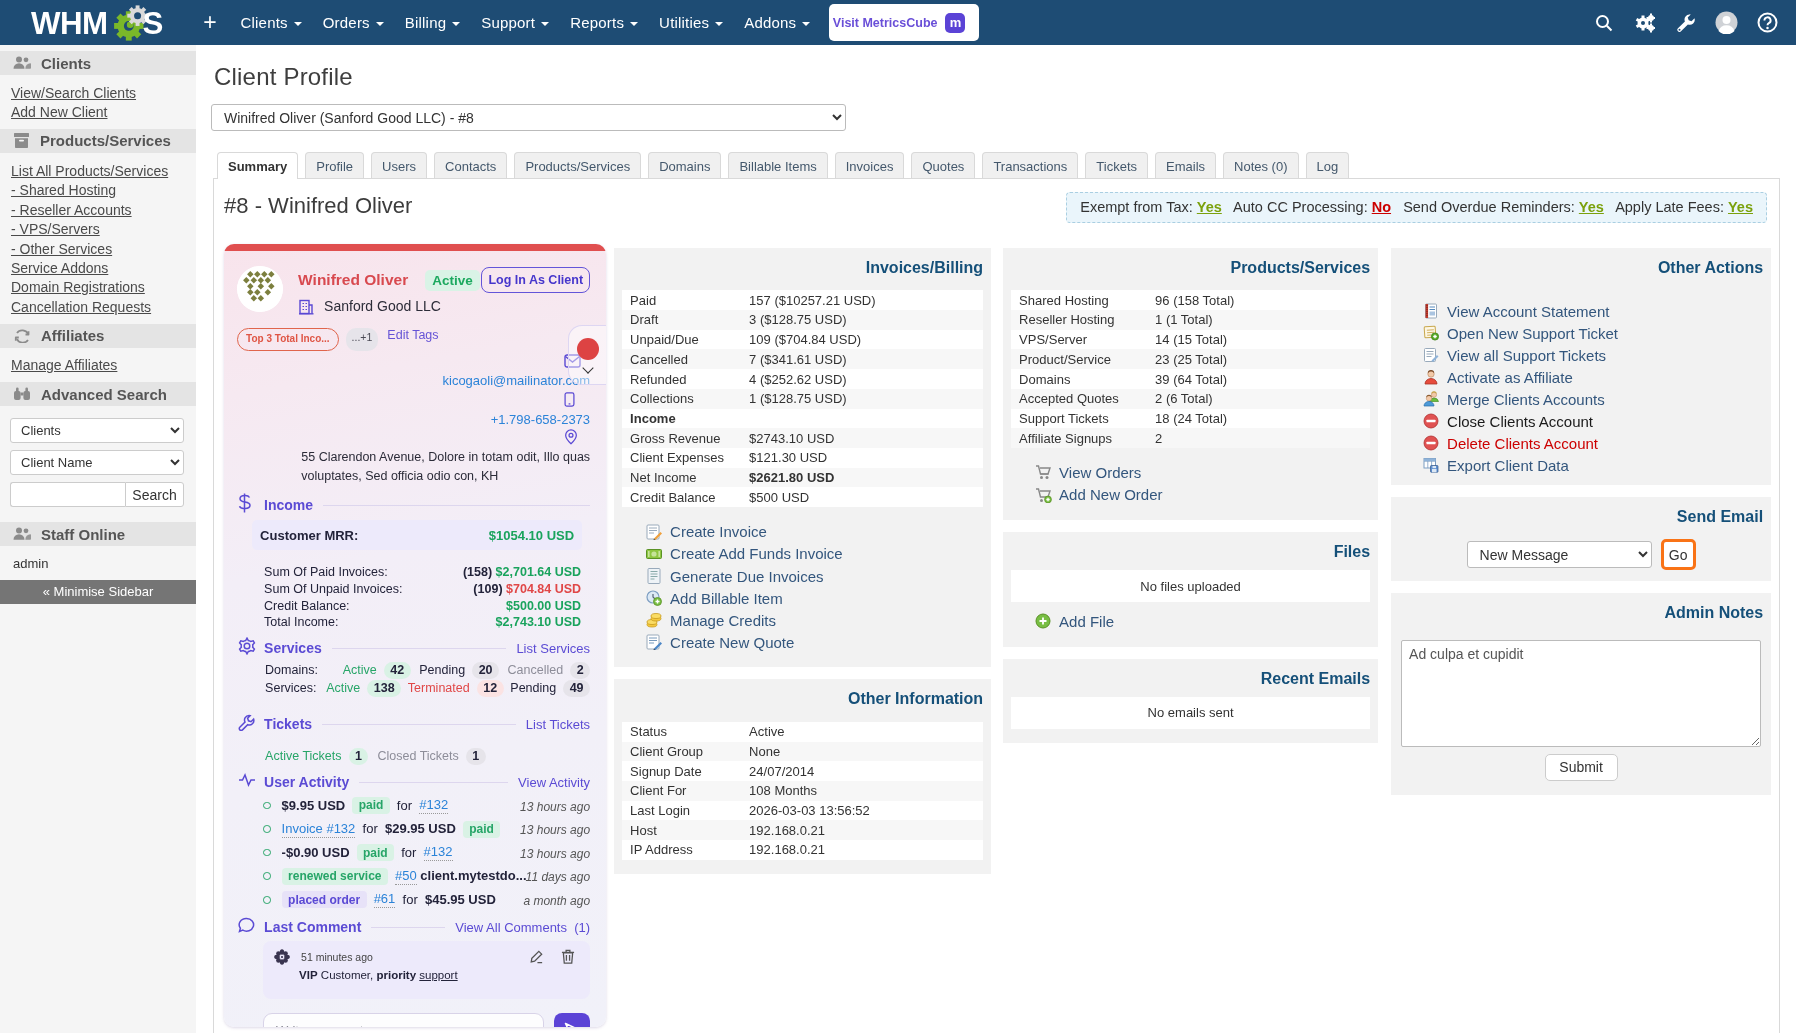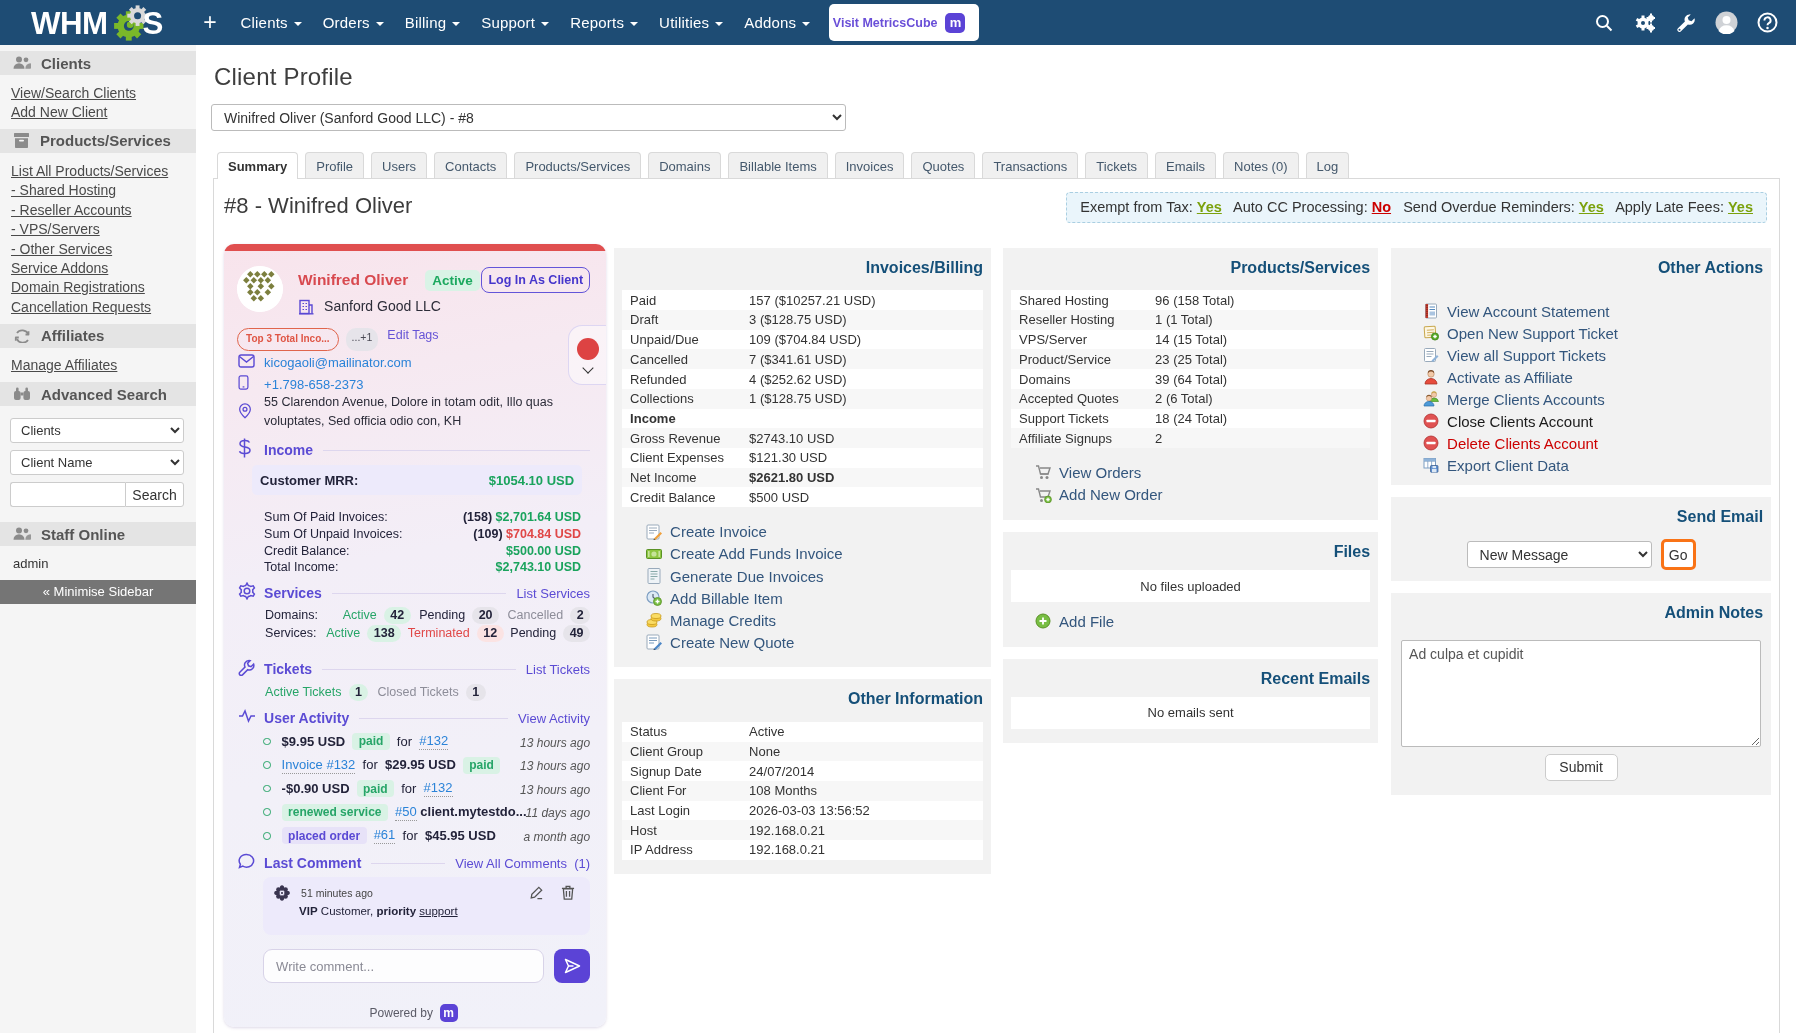--- a/index.html
+++ b/index.html
@@ -83,21 +83,21 @@
 .loginbtn { margin-left:auto; border:1.5px solid #6355d9; color:#4636cc; background:transparent; font-weight:bold; font-size:12.5px; border-radius:8px; padding:0 6px; height:26px; font-family:"Liberation Sans",sans-serif; white-space:nowrap;}
 .companyline { display:flex; align-items:center; margin-top:5px; font-size:14px; color:#2c2c38; line-height:17px;}
 .companyline svg { margin-right:10px; }
 .tagline { display:flex; margin-top:13px; height:23px;}
 .tag-pill { border:1.5px solid #e0654c; color:#df5545; font-size:10px; font-weight:bold; border-radius:12px; padding:4px 8px; white-space:nowrap;}
 .gray-pill { background:#e6e4ea; color:#4a4a55; font-size:10.5px; border-radius:10px; padding:3px 6px; margin-left:7px; }
 .edittags { color:#6553d6; font-size:12.5px; margin-left:9px; }
 .floatpanel { position:absolute; right:0; top:81px; width:38px; height:60px; border:1px solid #ddd6f2; border-radius:14px 0 0 14px; border-right:none; background:rgba(255,255,255,0.45); display:flex; flex-direction:column; align-items:center; justify-content:center; }
 .bigred { width:22px; height:22px; border-radius:50%; background:#dd4343; }
 .chev { margin-top:4px; width:8px; height:8px; border-right:1.8px solid #333; border-bottom:1.8px solid #333; transform:rotate(45deg); }
-.contact { display:flex; margin-top:2px; font-size:14px; align-items:center; line-height:17px;}
+.contact { display:flex; margin-top:2px; font-size:14px; align-items:flex-end; line-height:17px;flex-direction:column;}
 .contact .cic { width:18px; margin-right:9px; flex:0 0 auto; margin-top:1px; padding-left:1px;}
 .contact a { color:#2b83d8; font-size:13px; }
 .addrtext { color:#2b2b38; line-height:19.2px; font-size:12.5px; margin-top:-1px;}
 .csec { display:flex; align-items:center; }
 .csec .sic { width:19px; margin-right:8px; flex:0 0 auto; padding-left:1px;}
 .csec .stitle { color:#5b4bd4; font-size:14px; font-weight:bold; line-height:19px;}
 .csec .sline { flex:1; height:1px; background:#ddd6ee; margin-left:10px; }
 .csec .slink { color:#5b4bd4; font-size:13px; margin-left:10px; }
 .mrr { background:#edeafb; border-radius:5px; margin:3px 8px 0 15px; padding:6.5px 8px; display:flex; justify-content:space-between; font-size:13px; line-height:17px;}
 .mrr b { color:#23233a; }
@@ -518,21 +518,21 @@
               </div>
 
             <div class="csec" style="margin-top:17px">
                 <span class="sic"><svg width="17" height="17" viewBox="0 0 17 17" fill="none" stroke="#5b4bd4" stroke-width="1.5">
                     <path d="M11 1.5 a4.5 4.5 0 0 0 -4 6.5 L1.8 13.2 a1.9 1.9 0 0 0 2.7 2.7 L9.7 10.7 a4.5 4.5 0 0 0 5.9 -5.6 l-2.6 2.6 -2.5-0.9 -0.9-2.5 2.6-2.6 a4.5 4.5 0 0 0 -1.2 -0.2z"></path>
                   </svg></span>
                 <span class="stitle">Tickets</span>
                 <span class="sline"></span>
                 <span class="slink">List Tickets</span>
               </div>
-            <div class="svcrow" style="margin-left:28px; margin-top:4px">
+            <div class="svcrow" style="margin-left:28px; margin-top:13px">
                 <span class="grtext">Active Tickets</span>
                 <span class="npill g">1</span>
                 <span style="width:9px"></span>
                 <span class="grytext">Closed Tickets</span>
                 <span class="npill gr">1</span>
               </div>
 
             <div class="csec" style="margin-top:8px">
                 <span class="sic"><svg width="18" height="14" viewBox="0 0 18 14" fill="none" stroke="#5b4bd4" stroke-width="1.5">
                     <path d="M1 7 h3.5 L7 2 l3.5 10 L13 7 h4"></path>

